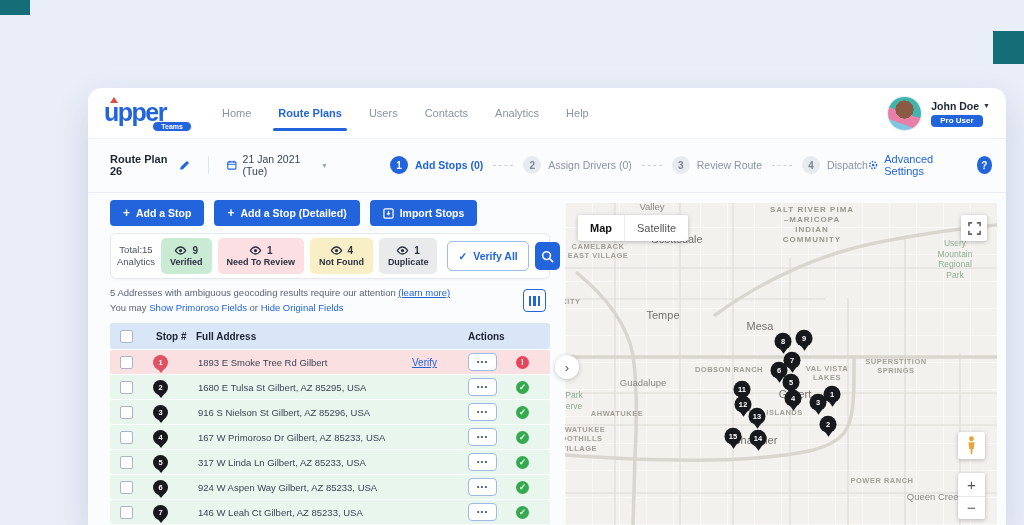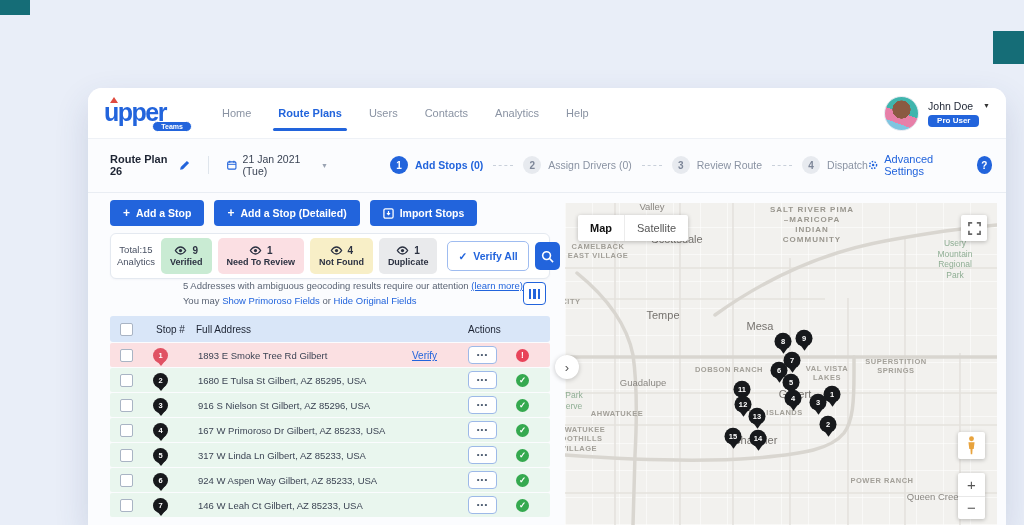--- a/index.html
+++ b/index.html
@@ -18,21 +18,21 @@
   .logo-teams{position:absolute;right:-4px;bottom:-1px;background:#2264dc;color:#fff;font-size:7px;font-weight:bold;padding:1px 8px;border-radius:7px;border:1px solid #fff}
   .nav{display:flex;gap:27px;margin-left:34px;height:100%;align-items:center}
   .nav-item{font-size:11px;color:#8a93a3;cursor:pointer;position:relative;height:100%;display:flex;align-items:center}
   .nav-item.active{color:#2264dc;font-weight:bold}
   .nav-item.active::after{content:"";position:absolute;left:-5px;right:-5px;bottom:7px;height:3px;background:#2264dc;border-radius:2px}
   .userbox{margin-left:auto;margin-right:16px;display:flex;align-items:center;gap:9px}
   .avatar{width:33px;height:33px;border-radius:50%;background:
     radial-gradient(circle at 50% 38%, #8a5a42 0 34%, rgba(0,0,0,0) 35%),
     linear-gradient(200deg,#3fb5ad 0 48%,#e77fa8 48% 75%,#7fc5e0 75%);border:1px solid #e4e9f0}
   .user-meta{display:flex;flex-direction:column;align-items:flex-start;gap:3px}
-  .user-name{font-size:10.5px;color:#1d2433;font-weight:normal;display:flex;align-items:center;gap:10px}
+  .user-name{font-size:10.5px;color:#1d2433;font-weight:bold;display:flex;align-items:center;gap:4px}
   .user-caret{font-size:7px;color:#333}
   .user-badge{background:#2264dc;color:#fff;font-size:8px;font-weight:bold;padding:1.5px 9px;border-radius:4px}
 
   
   .planbar{position:absolute;left:0;top:50px;width:100%;height:54px;display:flex;align-items:center;border-bottom:1px solid #e9edf3;z-index:5}
   .plan-left{display:flex;align-items:center;margin-left:22px;gap:8px}
   .plan-name{font-size:11px;font-weight:bold;color:#1d2433}
   .icon-btn{display:flex;align-items:center;justify-content:center;cursor:pointer}
   .vdiv{width:1px;height:18px;background:#dfe5ec;margin:0 10px}
   .date-picker{display:flex;align-items:center;gap:6px;font-size:10.5px;color:#3a4354;cursor:pointer}
@@ -54,31 +54,31 @@
   .btn{background:#2264dc;color:#fff;font-size:10.5px;font-weight:bold;border:none;border-radius:4px;height:26px;padding:0 13px;display:flex;align-items:center;gap:6px;cursor:pointer;font-family:inherit}
   .btn .plus{font-size:12px;font-weight:bold}
   .stats-card{margin-top:7px;background:#fff;border:1px solid #e4e9f0;border-radius:6px;height:44px;display:flex;align-items:center;padding:0 6px;gap:6px;box-shadow:0 1px 2px rgba(40,60,100,.04)}
   .total{font-size:9.5px;color:#4a5264;text-align:center;line-height:1.3;width:48px}
   .badge{height:36px;border-radius:5px;display:flex;flex-direction:column;align-items:center;justify-content:center;padding:0 9px;gap:1px;cursor:pointer}
   .badge .b-top{display:flex;align-items:center;gap:5px;font-size:10px;font-weight:bold;color:#2c3242}
   .badge .b-label{font-size:9px;font-weight:bold;color:#2c3242;white-space:nowrap}
   .v-green{background:#c9ebd3}.v-pink{background:#fbdfe3}.v-yellow{background:#f8efc7}.v-gray{background:#e9eaec}
   .verify-all{height:30px;border:1px solid #9fbcf0;border-radius:5px;color:#2264dc;background:#fff;font-size:10.5px;font-weight:bold;display:flex;align-items:center;gap:6px;padding:0 10px;margin-left:4px;cursor:pointer;font-family:inherit;white-space:nowrap}
   .search-btn{width:28px;height:28px;background:#2264dc;border:none;border-radius:5px;display:flex;align-items:center;justify-content:center;cursor:pointer}
-  .notice{display:flex;justify-content:flex-end;align-items:center}
+  .notice{margin-top:7px;display:flex;justify-content:space-between;align-items:center}
   .notice-text{font-size:9.5px;color:#5b6474;line-height:1.55}
   .link{color:#2264dc;cursor:pointer}
   .link.u{text-decoration:underline}
   .cols-btn{width:21px;height:21px;border:1.5px solid #2264dc;border-radius:4px;background:#fff;display:flex;align-items:center;justify-content:center;gap:2px;cursor:pointer;margin-right:4px}
   .cols-btn i{display:block;width:2.5px;height:10px;background:#2264dc}
 
   
   .table{margin-top:8px}
   .thead,.trow{display:grid;grid-template-columns:30px 56px 1fr 56px 48px 34px;align-items:center}
-  .thead{background:#d9e6f8;height:26px;border-radius:3px;font-size:10px;font-weight:normal;color:#1d2433}
+  .thead{background:#d9e6f8;height:26px;border-radius:3px;font-size:10px;font-weight:bold;color:#1d2433}
   .trow{height:24px;margin-top:1px;font-size:9.5px;color:#3c4454;border-radius:2px}
   .trow.ok{background:#e9f6ee}
   .trow.err{background:#fbe0e2}
   .cbx{width:11px;height:11px;border:1px solid #a9b4c4;border-radius:2px;background:#fff;margin-left:10px;cursor:pointer}
   .spin{width:15px;height:15px;border-radius:50%;background:#17191c;color:#fff;font-size:7.5px;font-weight:bold;display:flex;align-items:center;justify-content:center;position:relative;margin-left:13px}
   .spin::after{content:"";position:absolute;top:100%;left:50%;transform:translateX(-50%);margin-top:-2px;border:4px solid transparent;border-top:5px solid #17191c}
   .spin.red{background:#e05263}
   .spin.red::after{border-top-color:#e05263}
   .addr{padding-left:2px;white-space:nowrap;overflow:hidden}
   .verify-link{font-size:10px;color:#2264dc;text-decoration:underline;cursor:pointer}

